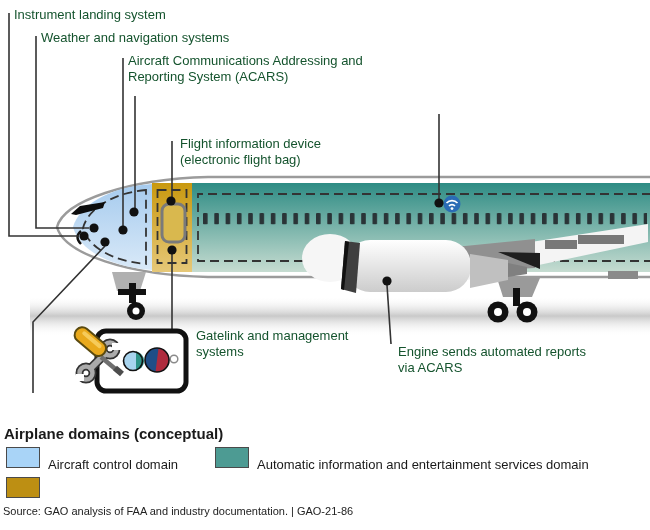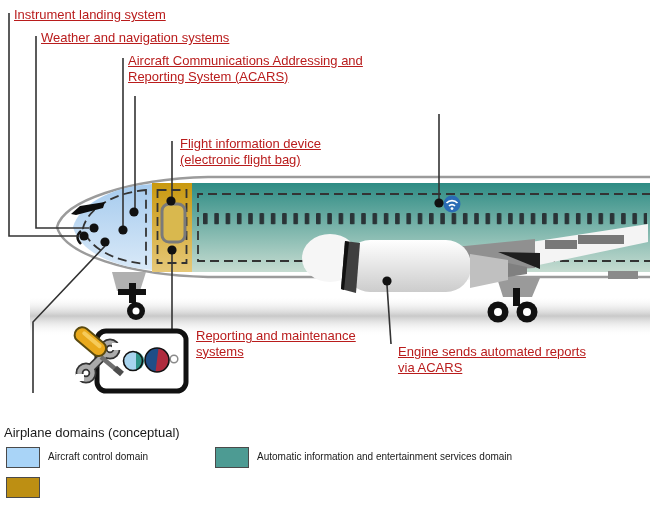--- a/index.html
+++ b/index.html
@@ -3,24 +3,24 @@
 <meta charset="utf-8">
 <style>
   html,body{margin:0;padding:0;background:#fff;}
   .canvas{
     position:relative;width:650px;height:530px;background:#fff;overflow:hidden;
     font-family:"Liberation Sans",sans-serif;color:#1a1a1a;
   }
   .art{position:absolute;left:0;top:0;z-index:1;}
   .label{
     position:absolute;z-index:3;font-size:13px;line-height:15.5px;
-    white-space:pre-line;color:#b91c1c;text-decoration:underline;
+    white-space:pre-line;color:#14532d;
   }
-  .legend-header{position:absolute;z-index:3;font-size:13px;font-weight:normal;}
-  .legend-label{position:absolute;z-index:3;font-size:10px;}
+  .legend-header{position:absolute;z-index:3;font-size:15px;font-weight:bold;}
+  .legend-label{position:absolute;z-index:3;font-size:13px;margin-top:6px;}
   .swatch{position:absolute;z-index:3;width:34px;height:21px;border:1.5px solid #4a4a4a;box-sizing:border-box;}
   .source{position:absolute;z-index:3;font-size:11px;color:#222;}
 </style>
 </head>
 <body>
 
 <div class="canvas">
 
   <svg class="art" width="650" height="530" viewBox="0 0 650 530">
     <defs>
@@ -172,29 +172,30 @@
       </g>
     </g>
   </svg>
 
   <div class="label" style="left:14px;top:7px;width:220px">Instrument landing system</div>
   <div class="label" style="left:128px;top:53px;width:265px">Aircraft Communications Addressing and
 Reporting System (ACARS)</div>
   <div class="label" style="left:41px;top:30px;width:240px">Weather and navigation systems</div>
   <div class="label" style="left:180px;top:136px;width:210px">Flight information device
 (electronic flight bag)</div>
-  <div class="label" style="left:196px;top:328px;width:185px">Reporting and maintenance
+  <div class="label" style="left:196px;top:328px;width:185px">Gatelink and management
 systems</div>
   <div class="label" style="left:398px;top:344px;width:225px">Engine sends automated reports
 via ACARS</div>
 
   <div class="legend-header" style="left:4px;top:425px">Airplane domains (conceptual)</div>
 
   <div class="swatch" style="left:6px;top:447px;background:#A9D4F7"></div>
   <div class="legend-label" style="left:48px;top:451px">Aircraft control domain</div>
 
   <div class="swatch" style="left:215px;top:447px;background:#4D9B93"></div>
   <div class="legend-label" style="left:257px;top:451px">Automatic information and entertainment services domain</div>
 
   <div class="swatch" style="left:6px;top:477px;background:#BD8F13"></div>
 
+  <div class="source" style="left:3px;top:505px">Source: GAO analysis of FAA and industry documentation.  |  GAO-21-86</div>
 
 </div>
 
 </body></html>

